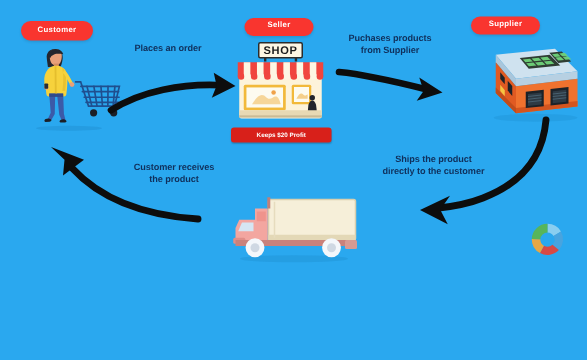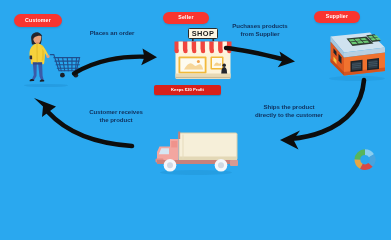--- a/index.html
+++ b/index.html
@@ -108,21 +108,21 @@
 
   <svg class="arrow" style="left:72px;top:44px;" width="92" height="34" viewBox="0 0 92 34">
     <path class="astroke" d="M2 29.5 C 22 16.5, 50 11.5, 76 12.8" stroke-width="4.4"></path>
     <path class="ahead" d="M70.5 4.5 L 85 13.3 L 69.2 21.2 L 72.4 13.2 Z"></path>
   </svg>
 
   <div class="abs" style="left:163px;top:12px;width:46px;height:12px;">
     <div class="pill" style="width:100%;height:100%;">Seller</div>
   </div>
 
-  <div class="shop-wrap" style="left:172px;top:28px;width:62px;height:56px;">
+  <div class="shop-wrap" style="left:156px;top:28px;width:62px;height:56px;">
     <svg viewBox="0 0 62 56" width="62" height="56">
 
       <rect x="16.5" y="0.5" width="29" height="10" rx="1" fill="#fdf6e3" stroke="#2b2b2b" stroke-width="1"></rect>
       <text x="31" y="8.2" text-anchor="middle" font-family="Liberation Sans, sans-serif" font-size="7.4" font-weight="700" fill="#1b1b1b" letter-spacing=".4">SHOP</text>
 
       <rect x="20" y="10" width="1.6" height="3" fill="#2b2b2b"></rect>
       <rect x="40.5" y="10" width="1.6" height="3" fill="#2b2b2b"></rect>
 
       <rect x="3.5" y="21" width="55" height="30" rx="1.5" fill="#fdf3da"></rect>
 

